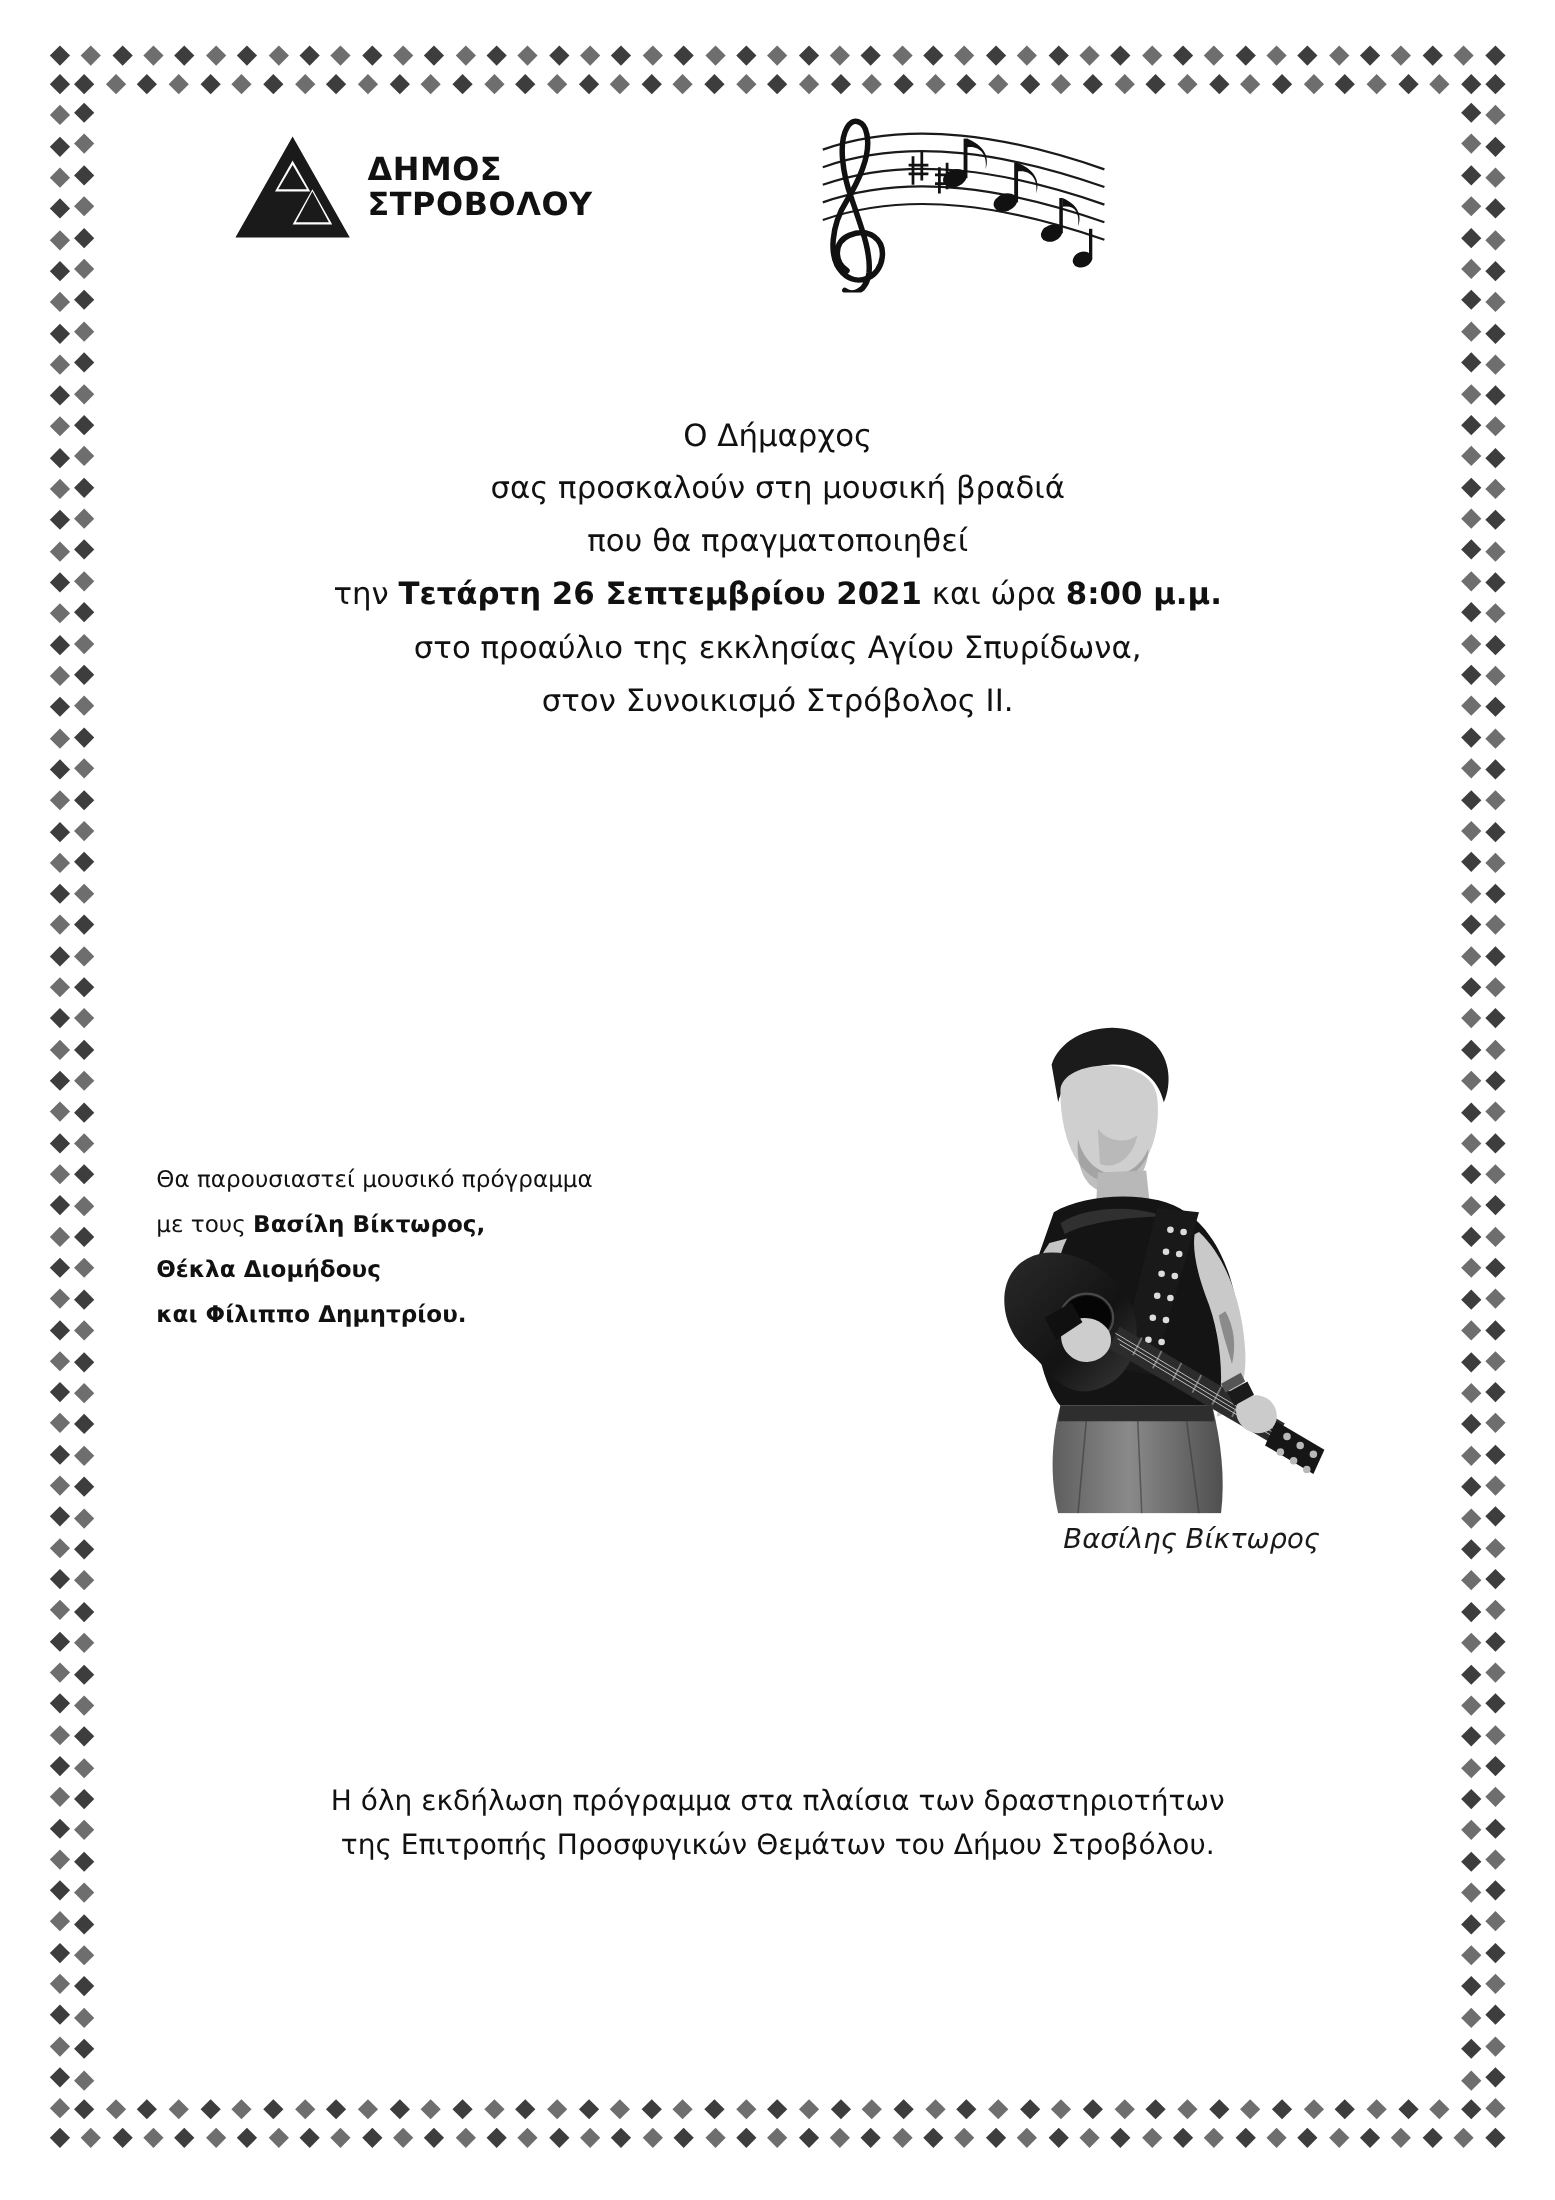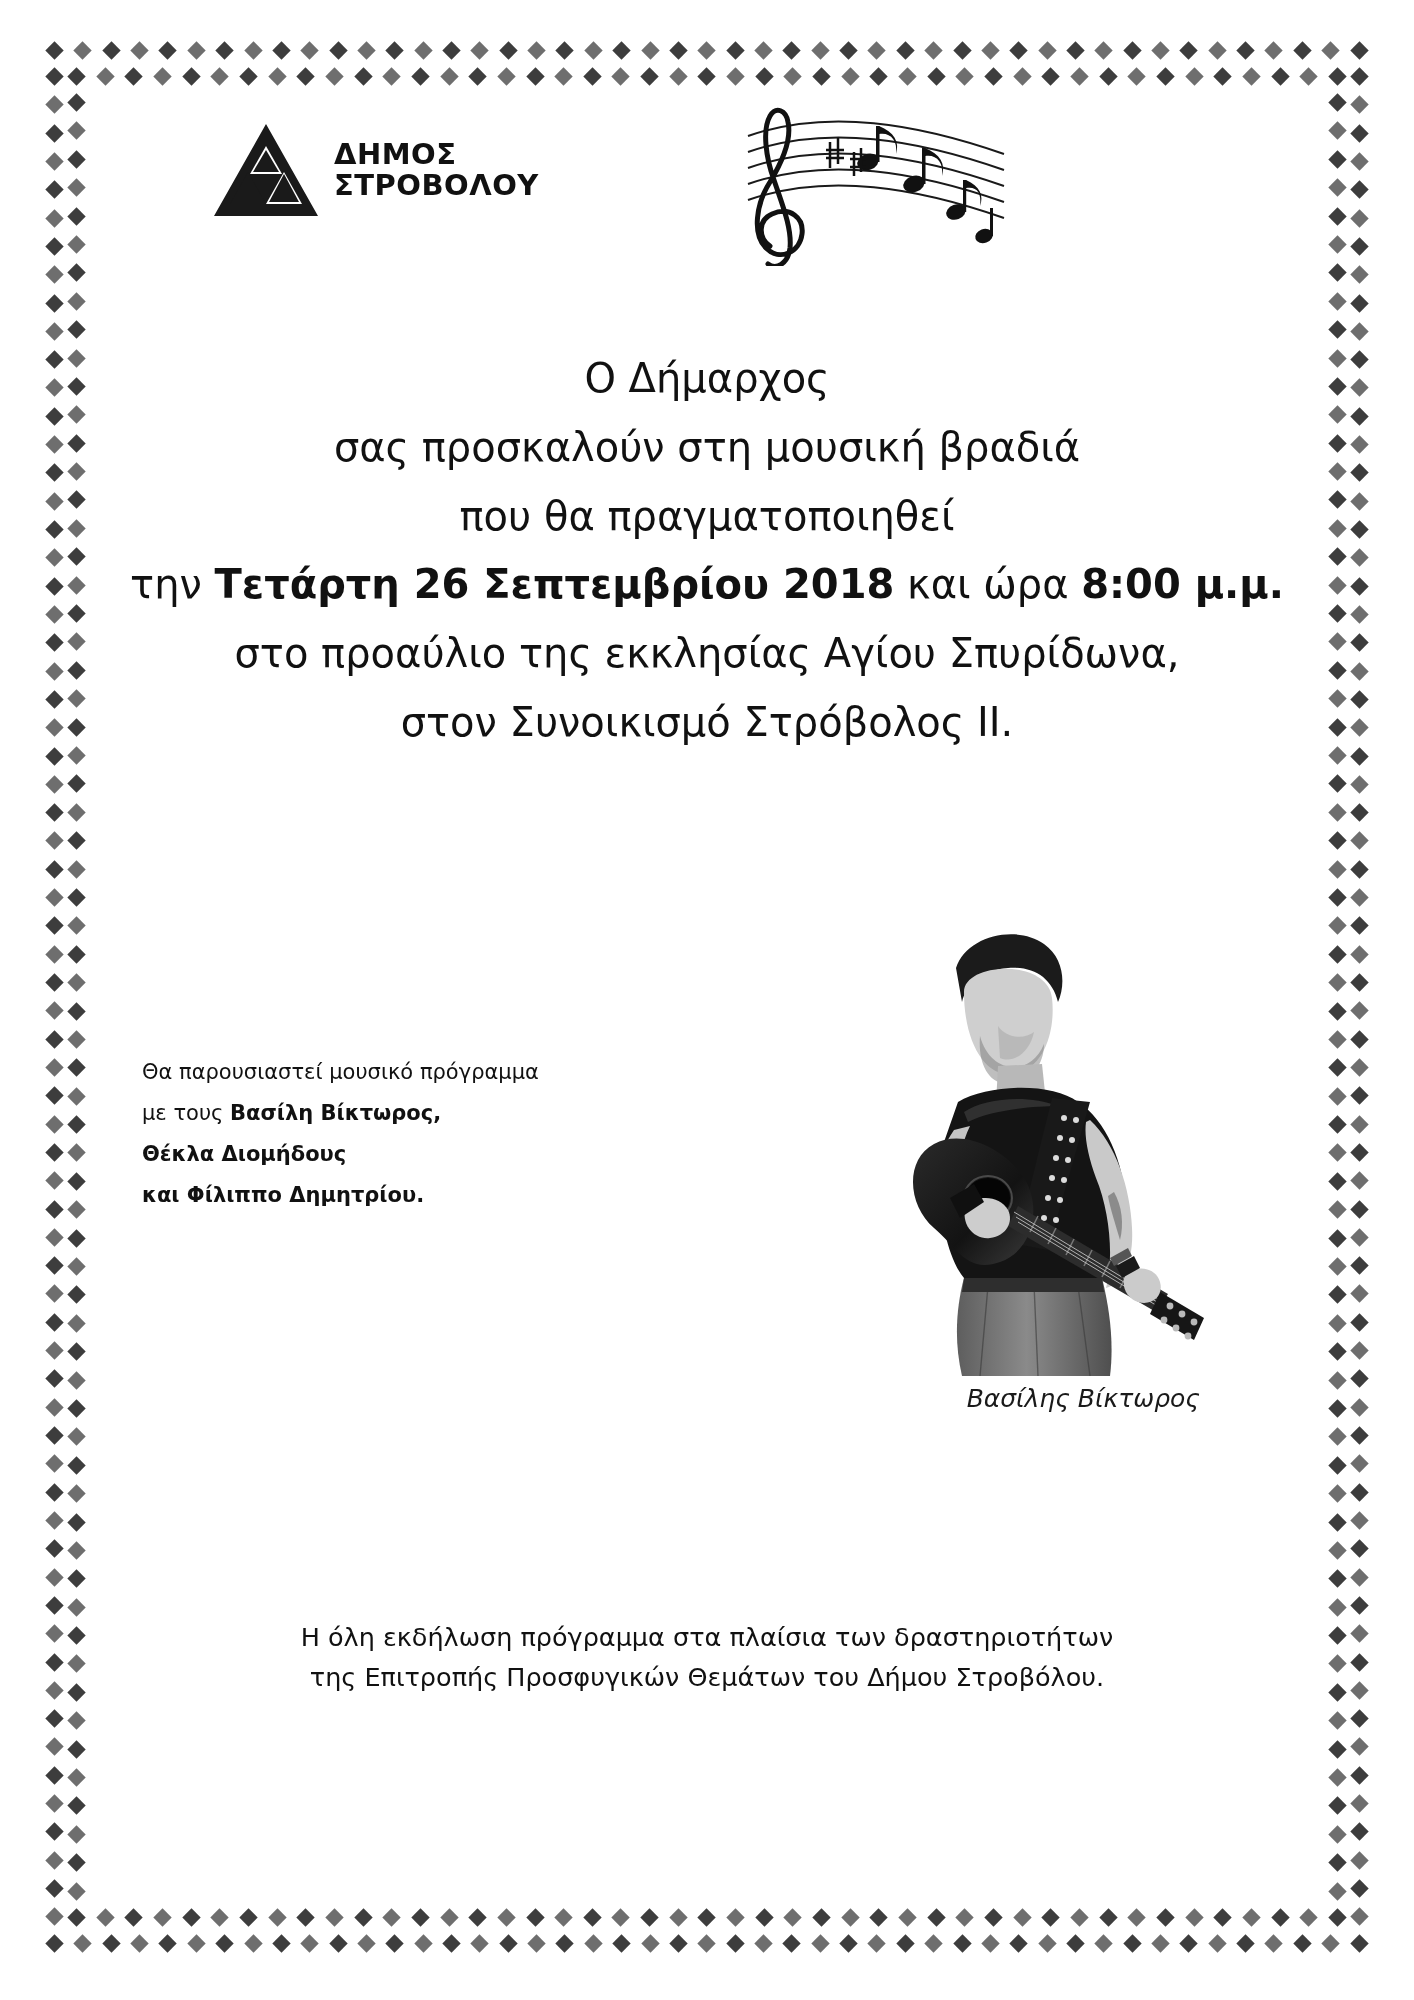--- a/index.html
+++ b/index.html
@@ -89,24 +89,24 @@
     right: 168px;
     top: 96px;
     width: 290px;
     height: 170px;
   }
 
   
   .invite {
     position: absolute;
     left: 110px;
-    top: 344px;
+    top: 372px;
     width: 1194px;
     text-align: center;
-    font-size: 40px;
+    font-size: 28px;
     line-height: 1.72;
     color: #111;
   }
   .invite .line { white-space: nowrap; }
   .invite b { font-weight: bold; }
 
   
   .performers {
     position: absolute;
     left: 142px;
@@ -685,21 +685,21 @@
         <path d="M112 46 v26 M120 42 v26 M108 54 h18 M108 62 h18"></path>
         <path d="M136 56 v24 M143 52 v24 M132 63 h16 M132 71 h16"></path>
       </g>
     </svg>
   </div>
 
   <div class="invite">
     <div class="line">Ο Δήμαρχος</div>
     <div class="line">σας προσκαλούν στη μουσική βραδιά</div>
     <div class="line">που θα πραγματοποιηθεί</div>
-    <div class="line"><span>την </span><b>Τετάρτη 26 Σεπτεμβρίου 2018</b><span> και ώρα </span><b>8:00 μ.μ.</b></div>
+    <div class="line"><span>την </span><b>Τετάρτη 26 Σεπτεμβρίου 2021</b><span> και ώρα </span><b>8:00 μ.μ.</b></div>
     <div class="line">στο προαύλιο της εκκλησίας Αγίου Σπυρίδωνα,</div>
     <div class="line">στον Συνοικισμό Στρόβολος ΙΙ.</div>
   </div>
 
   <div class="performers">
     <div>Θα παρουσιαστεί μουσικό πρόγραμμα</div>
     <div><span>με τους </span><b>Βασίλη Βίκτωρος,</b></div>
     <div><b>Θέκλα Διομήδους</b></div>
     <div><b>και Φίλιππο Δημητρίου.</b></div>
   </div>

